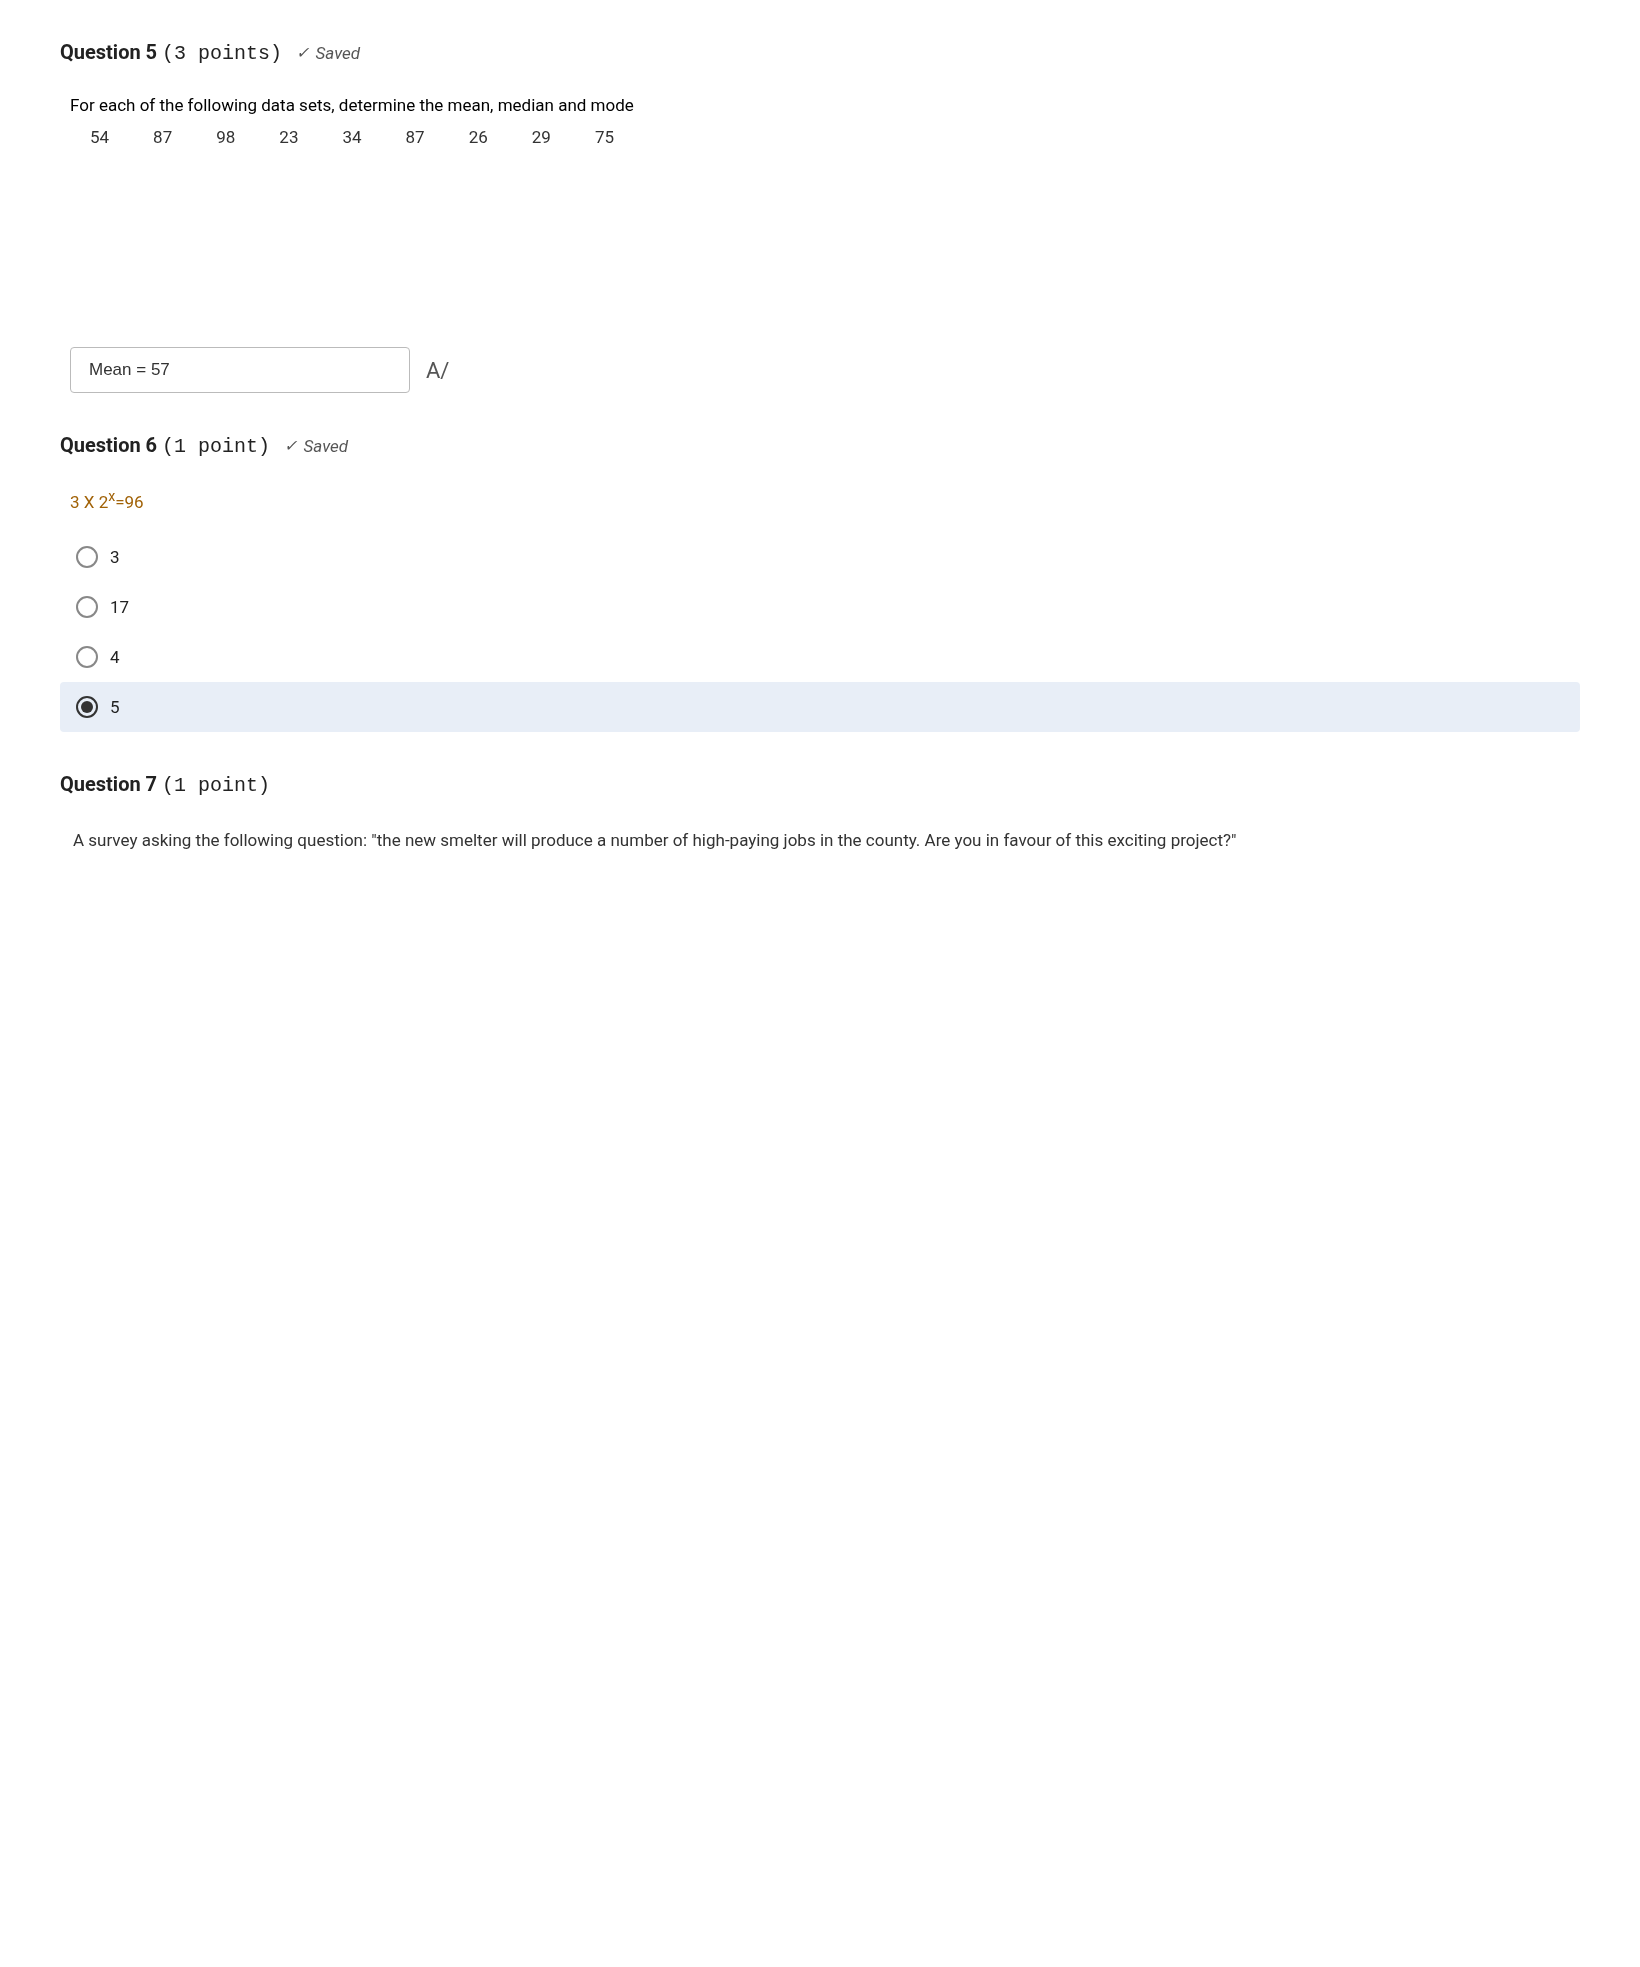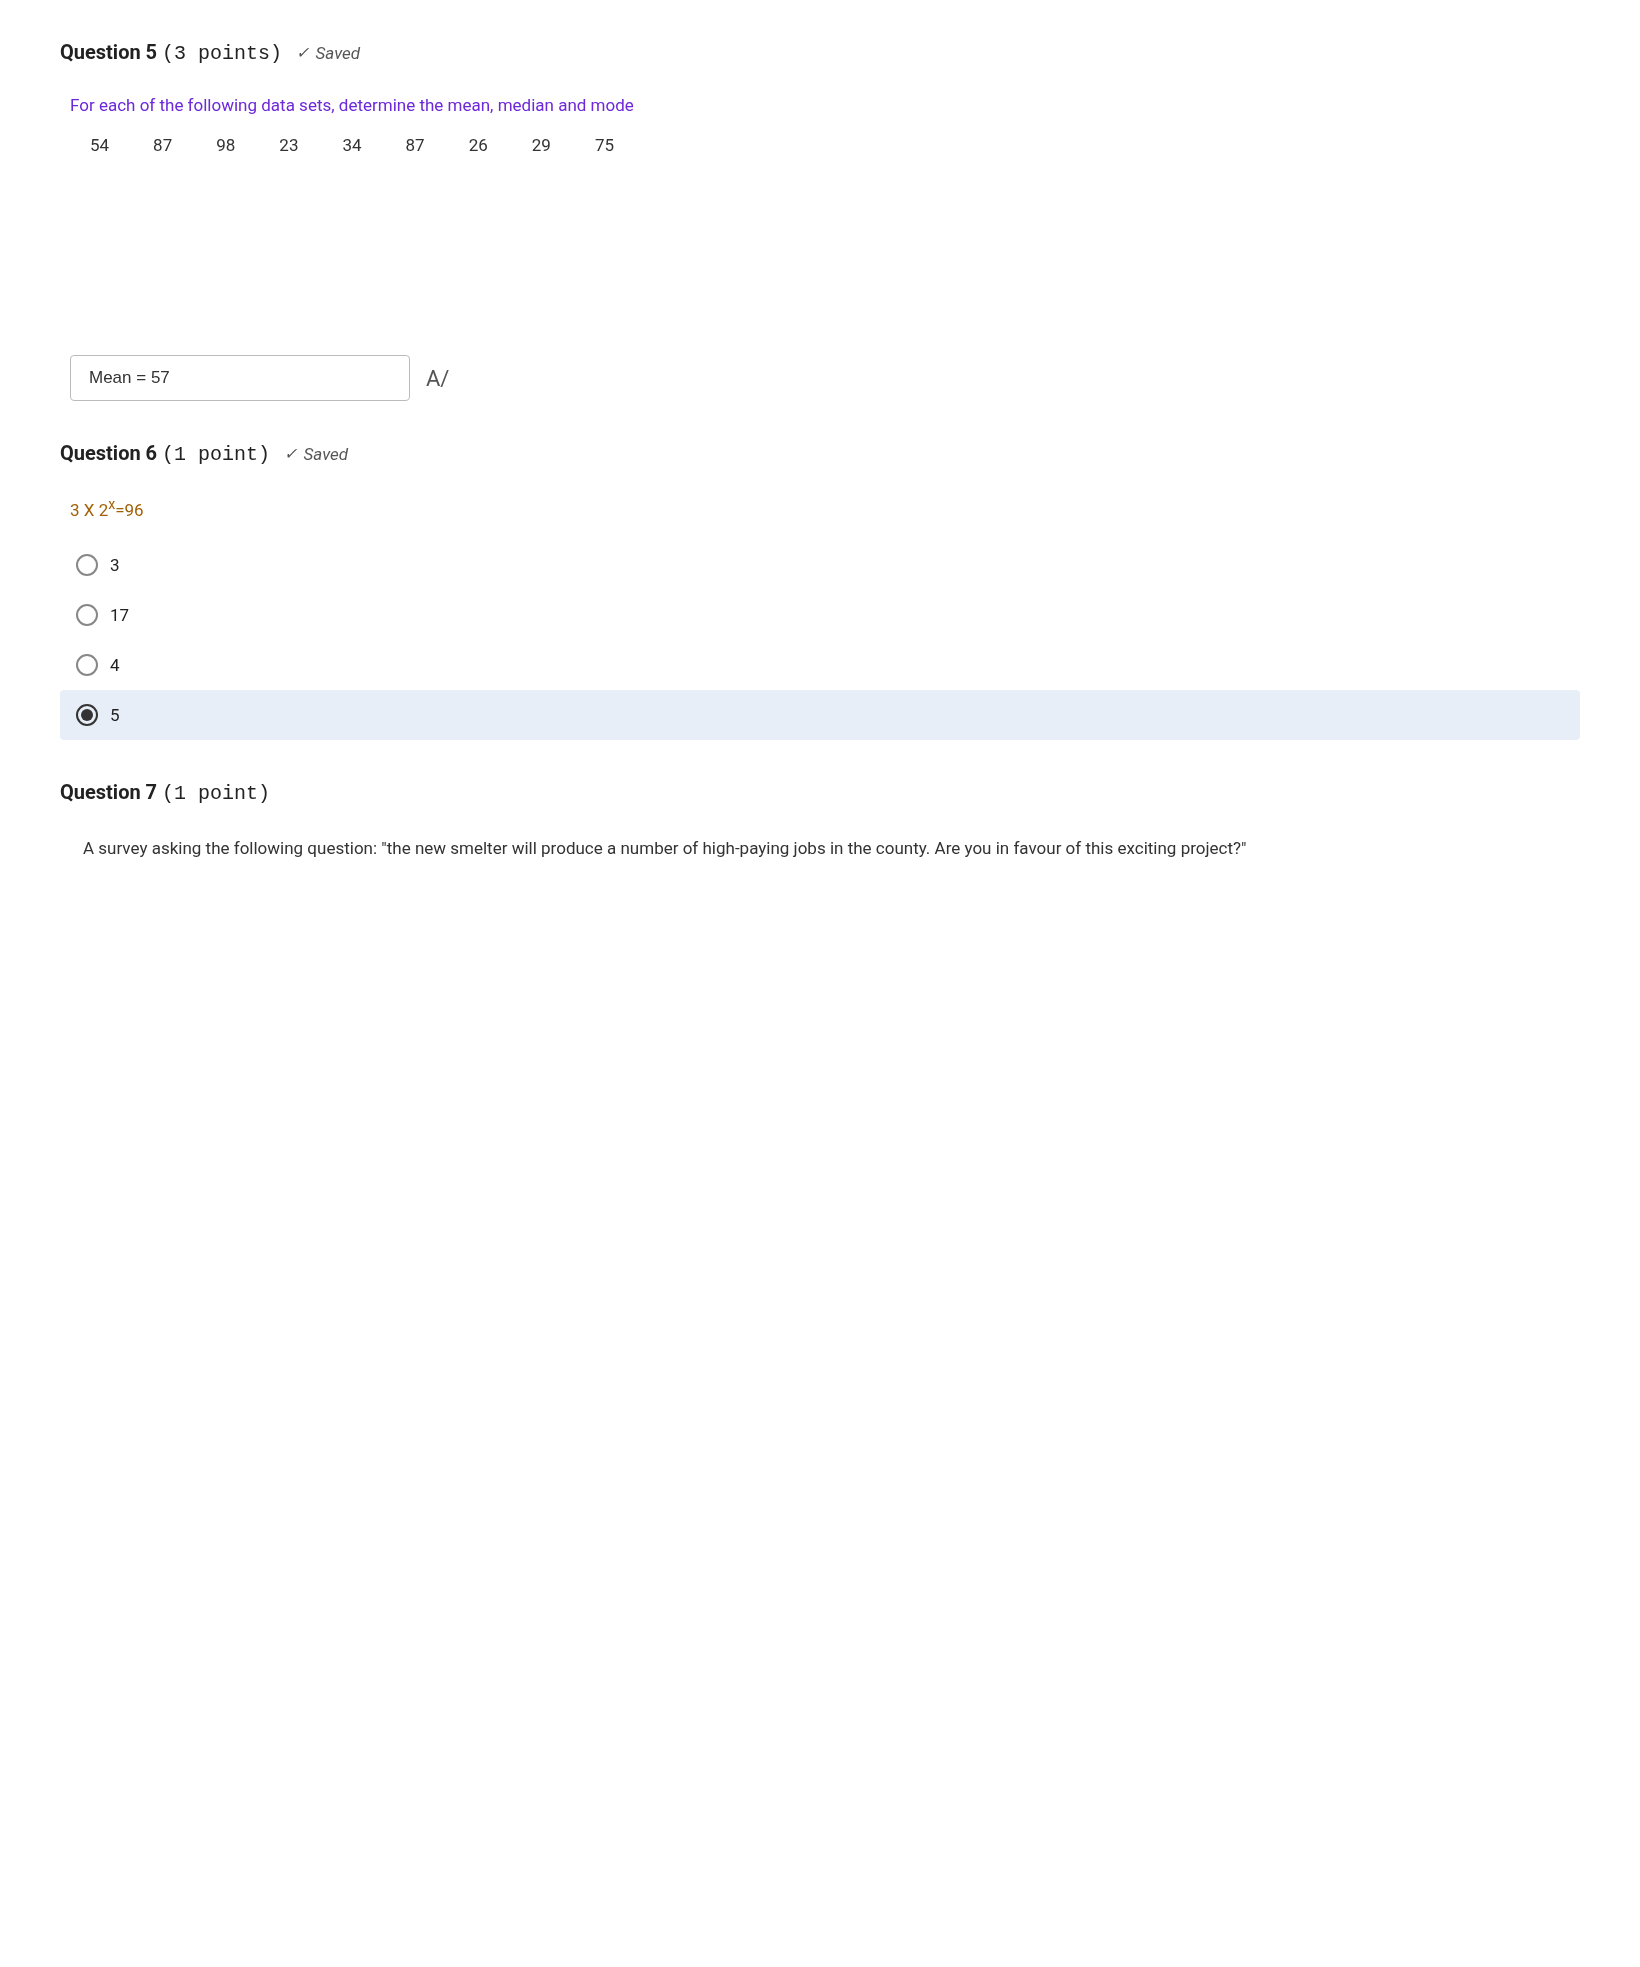--- a/index.html
+++ b/index.html
@@ -44,22 +44,22 @@
       font-size: 16px;
     }
 
     .question-body {
       margin-bottom: 40px;
       margin-left: 10px;
     }
 
     .question-text {
       font-size: 17px;
-      color: #6d28d9;
-      margin-bottom: 20px;
+      color: #000000;
+      margin-bottom: 12px;
     }
 
     .data-set {
       display: flex;
       gap: 44px;
       font-size: 17px;
       color: #333;
       margin-bottom: 36px;
       margin-left: 20px;
     }
@@ -133,21 +133,21 @@
       border-radius: 50%;
       background: #333;
     }
 
     
     .q7-section {
       margin-bottom: 40px;
     }
 
     .q7-body {
-      margin-left: 23px;
+      margin-left: 13px;
     }
 
     .q7-text {
       font-size: 17px;
       color: #333;
       margin-bottom: 24px;
       line-height: 1.6;
     }
 
     .radio-option-text {

